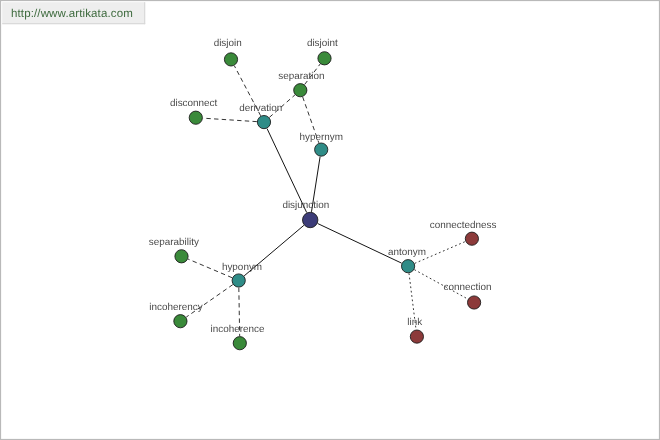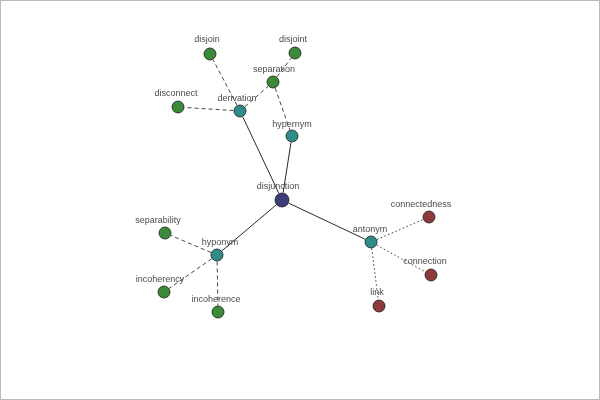--- a/index.html
+++ b/index.html
@@ -132,14 +132,17 @@
         <text x="175" y="95" class="node-label">disconnect</text>
         <text x="157" y="222" class="node-label">separability</text>
         <text x="159" y="281" class="node-label">incoherency</text>
         <text x="215" y="301" class="node-label">incoherence</text>
         <text x="420" y="206" class="node-label">connectedness</text>
         <text x="424" y="263" class="node-label">connection</text>
         <text x="376" y="294" class="node-label">link</text>
       </g>
   </svg>
 
+  <div id="url-bar">
+    <span id="url-text">http://www.artikata.com</span>
+  </div>
 
 </div>
 
 </body></html>

